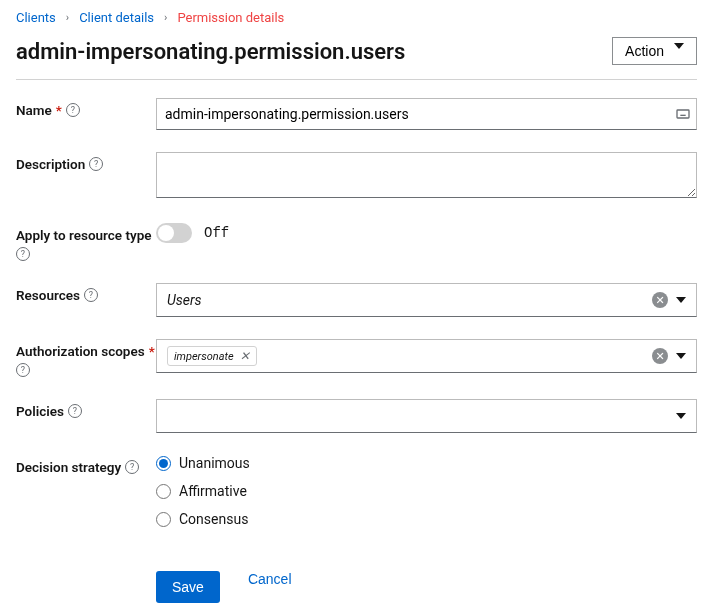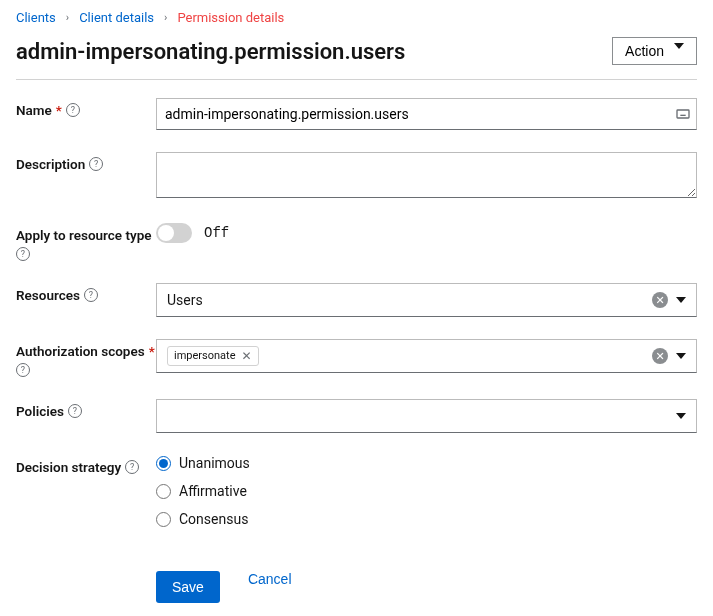--- a/index.html
+++ b/index.html
@@ -130,40 +130,40 @@
     .select {
       display: flex; align-items: center;
       width: 100%;
       border: 1px solid #bbb;
       border-bottom: 1px solid #6a6e73;
       height: 34px;
       padding: 0 0 0 10px;
       cursor: pointer;
       position: relative;
     }
-    .select .value { flex: 1; font-size: 14px; }
+    .select .value { flex: 1; font-size: 14px; font-style: italic; }
     .select .controls { display: flex; align-items: center; gap: 8px; padding-right: 10px; }
     .clear-circle {
       width: 16px; height: 16px;
       border-radius: 50%;
       background: #8a8d90;
       color: #fff;
       display: flex; align-items: center; justify-content: center;
       font-size: 11px;
       line-height: 1;
     }
     .caret-down {
       width: 0; height: 0;
       border-left: 5px solid transparent;
       border-right: 5px solid transparent;
       border-top: 6px solid #151515;
     }
 
     .chip {
-      display: inline-flex; gap: 6px;
+      display: inline-flex; align-items: center; gap: 6px;
       border: 1px solid #d2d2d2;
       border-radius: 3px;
       padding: 2px 6px;
       font-size: 11px;
       background: #fff;
     }
     .chip .chip-x { color: #6a6e73; cursor: pointer; font-size: 12px; }
 
     
     .radio-group { display: flex; flex-direction: column; gap: 12px; }

